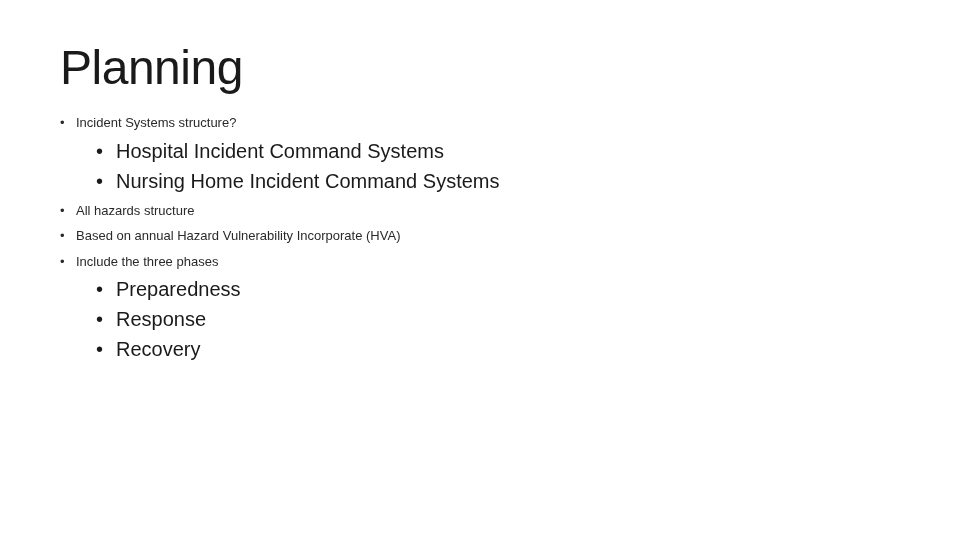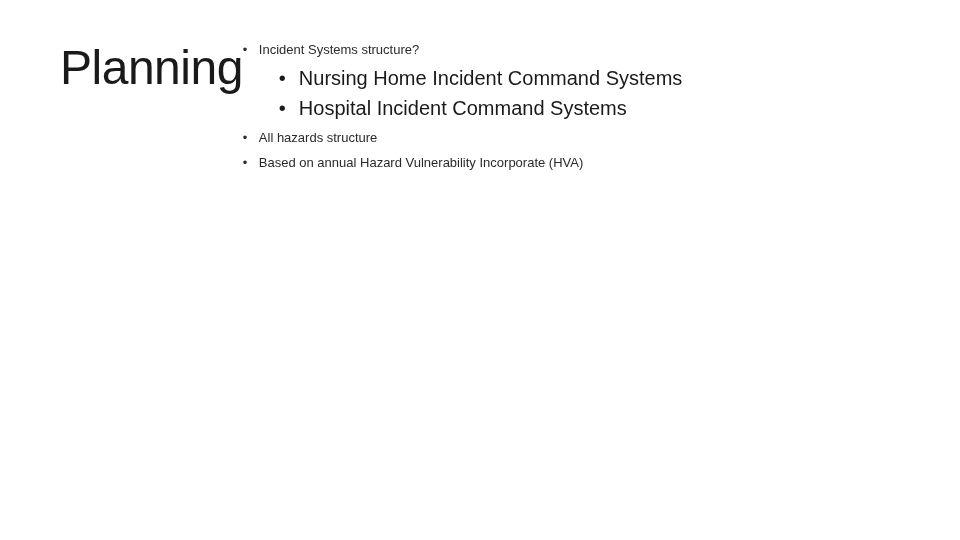--- a/index.html
+++ b/index.html
@@ -15,21 +15,21 @@
       font-family: 'Segoe UI', Arial, sans-serif;
       color: #1a1a1a;
       overflow: hidden;
     }
 
     .slide {
       width: 960px;
       height: 484px;
       padding: 40px 60px;
       display: flex;
-      flex-direction: row;
+      flex-direction: column;
     }
 
     .title {
       font-size: 48px;
       font-weight: 300;
       color: #1a1a1a;
       margin-bottom: 18px;
       letter-spacing: -0.5px;
     }
 
@@ -106,30 +106,38 @@
 <body>
 
 <div class="slide">
   <h1 class="title">Planning</h1>
 
   <ul class="bullet-list">
 
     <li>
       <span>Incident Systems structure?</span>
       <ul class="sub-bullet-list">
+        <li>Hospital Incident Command Systems</li>
         <li>Nursing Home Incident Command Systems</li>
-        <li>Hospital Incident Command Systems</li>
       </ul>
     </li>
 
 
     <li>
       <span>All hazards structure</span>
     </li>
 
     <li>
       <span>Based on annual Hazard Vulnerability Incorporate (HVA)</span>
     </li>
 
+    <li>
+      <span>Include the three phases</span>
+      <ul class="phases-list">
+        <li>Preparedness</li>
+        <li>Response</li>
+        <li>Recovery</li>
+      </ul>
+    </li>
 
 
   </ul>
 </div>
 
 </body></html>

